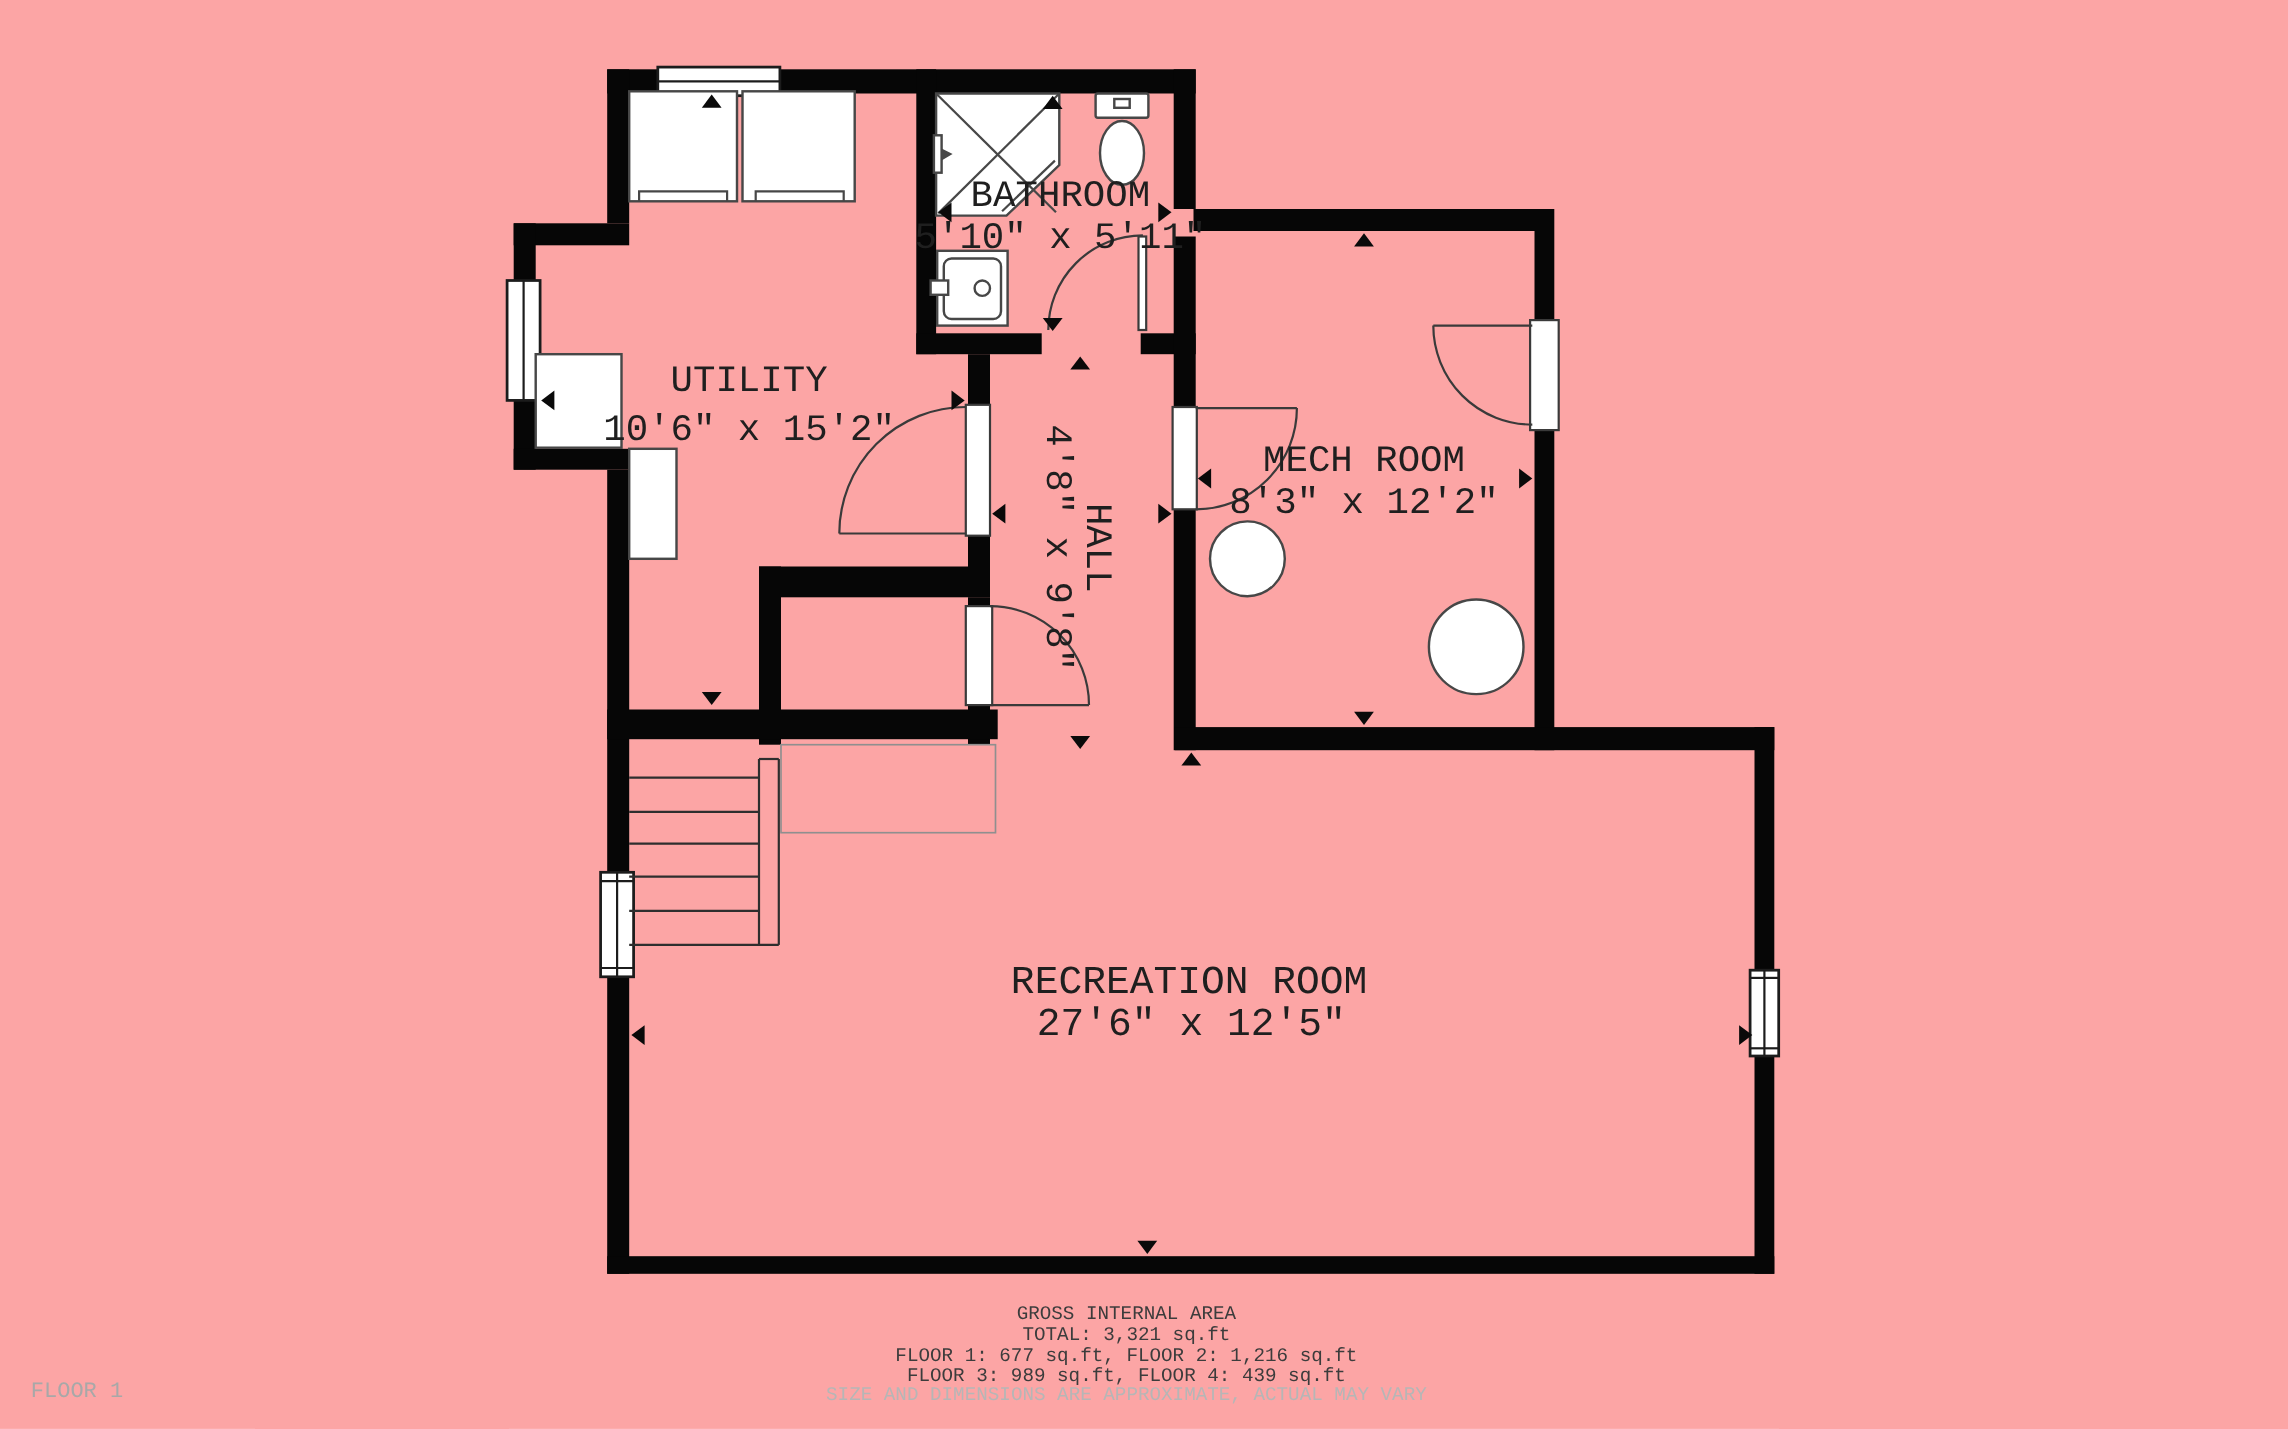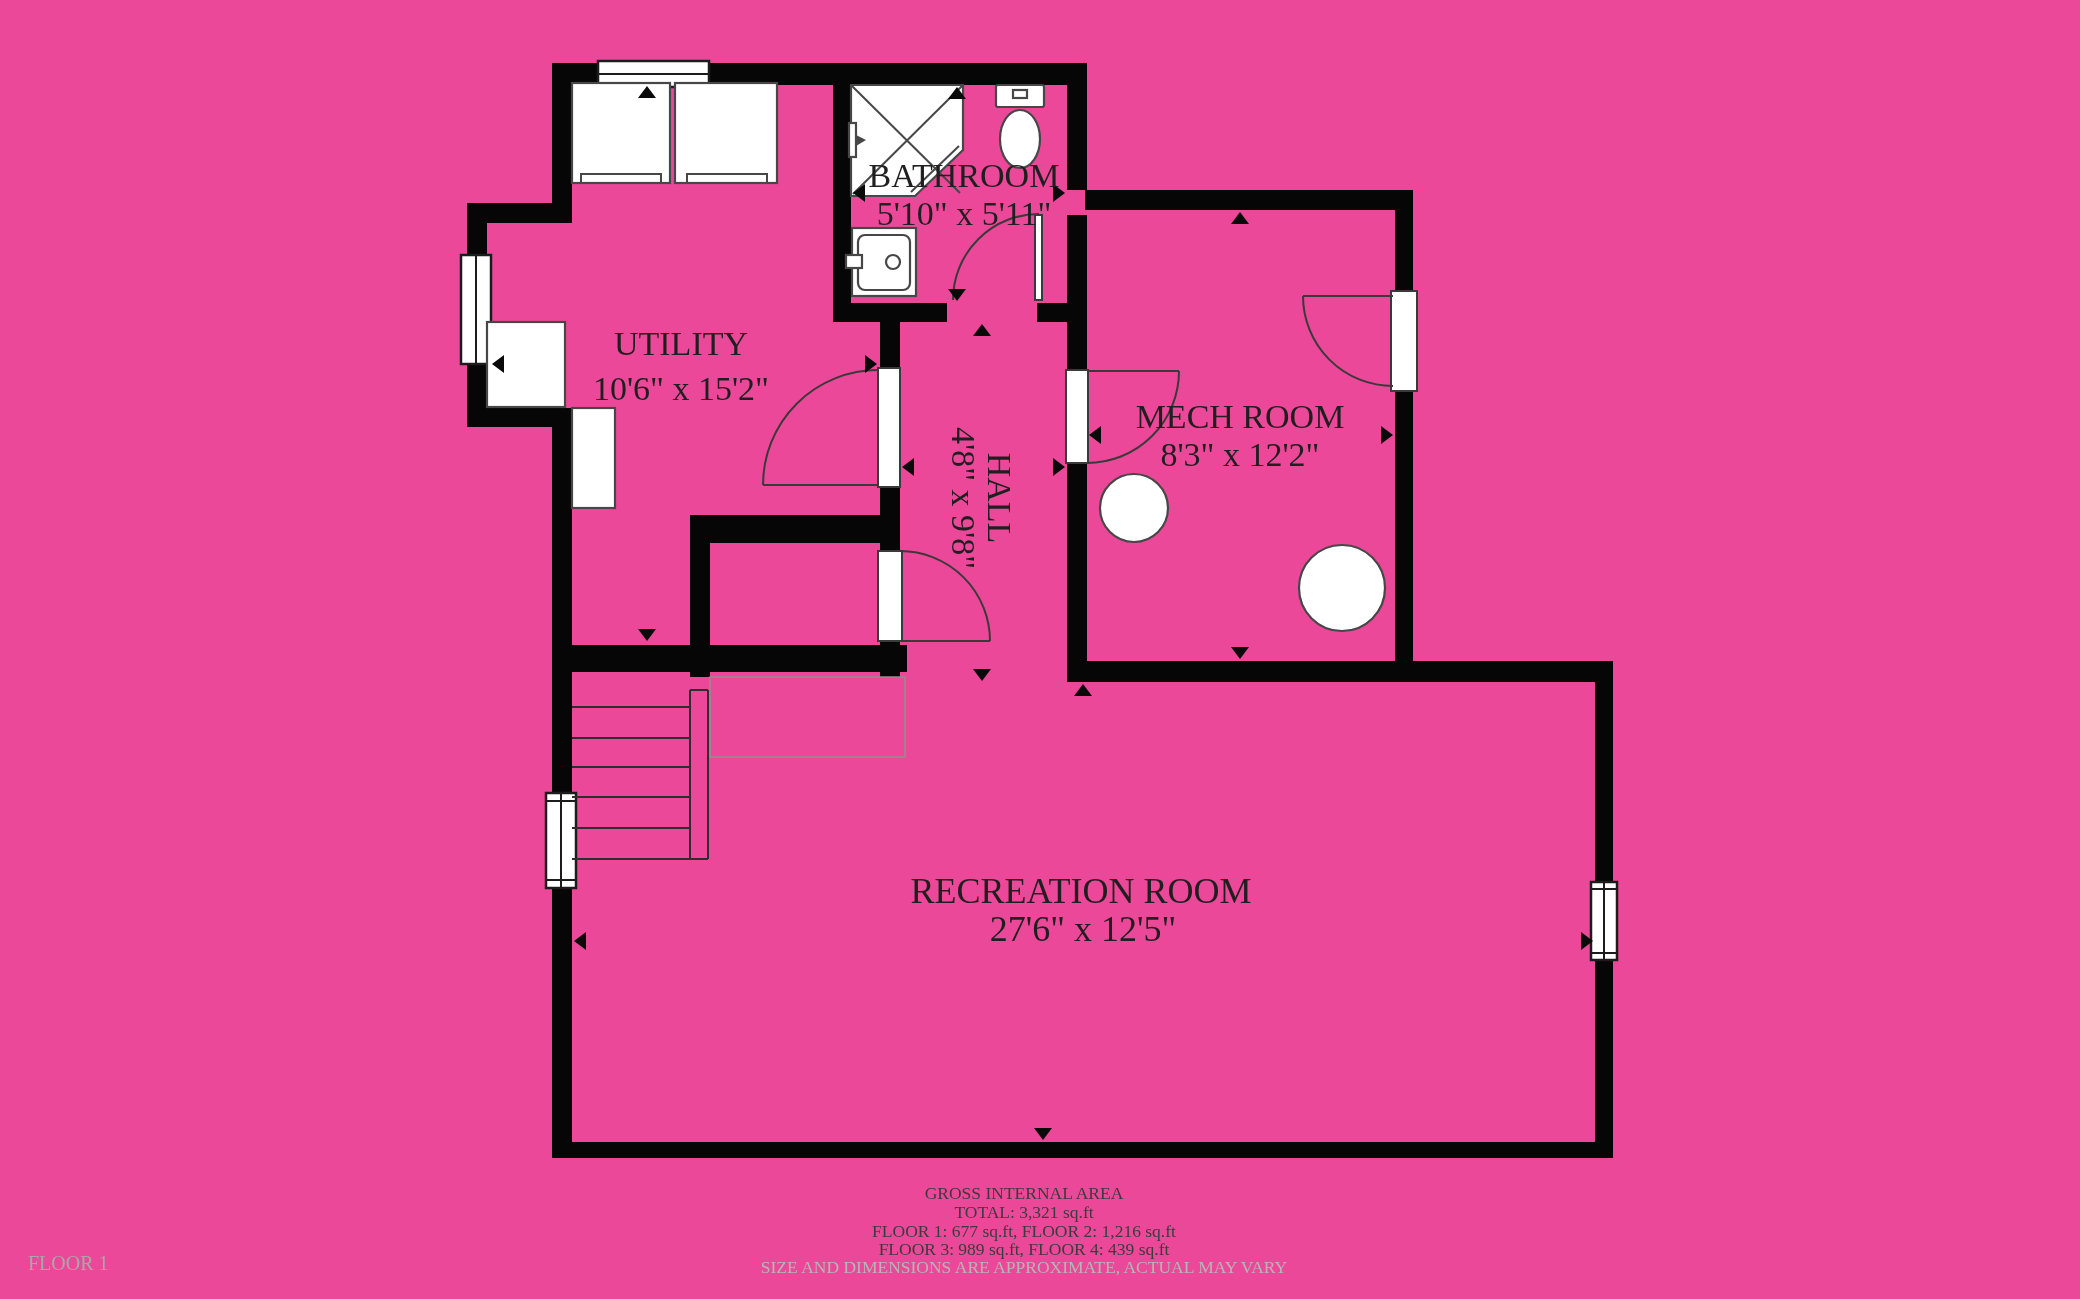--- a/index.html
+++ b/index.html
@@ -1,17 +1,17 @@
 <!DOCTYPE html>
 <html><head>
 <meta charset="utf-8">
 <style>
   html,body{margin:0;padding:0;background:#ffffff;}
-  .canvas{position:relative;width:2080px;height:1299px;background:#ec4899;overflow:hidden;
-          font-family:Liberation Serif, serif;}
+  .canvas{position:relative;width:2080px;height:1299px;background:#fca5a5;overflow:hidden;
+          font-family:Liberation Mono, monospace;}
   svg{position:absolute;left:0;top:0;}
   .wall{fill:#060606;stroke:none;}
   .thin{stroke:#2e2e2e;stroke-width:2;fill:none;}
   .fixture{stroke:#474747;stroke-width:2.2;fill:#ffffff;}
   .fixline{stroke:#474747;stroke-width:2;fill:none;}
   .arc{stroke:#3a3a3a;stroke-width:2;fill:none;}
   .opening{fill:#ffffff;stroke:#3a3a3a;stroke-width:2;}
   .win{fill:#ffffff;stroke:#1c1c1c;stroke-width:2.5;}
   .winline{stroke:#1c1c1c;stroke-width:2;fill:none;}
   .arrow{fill:#0a0a0a;stroke:none;}

